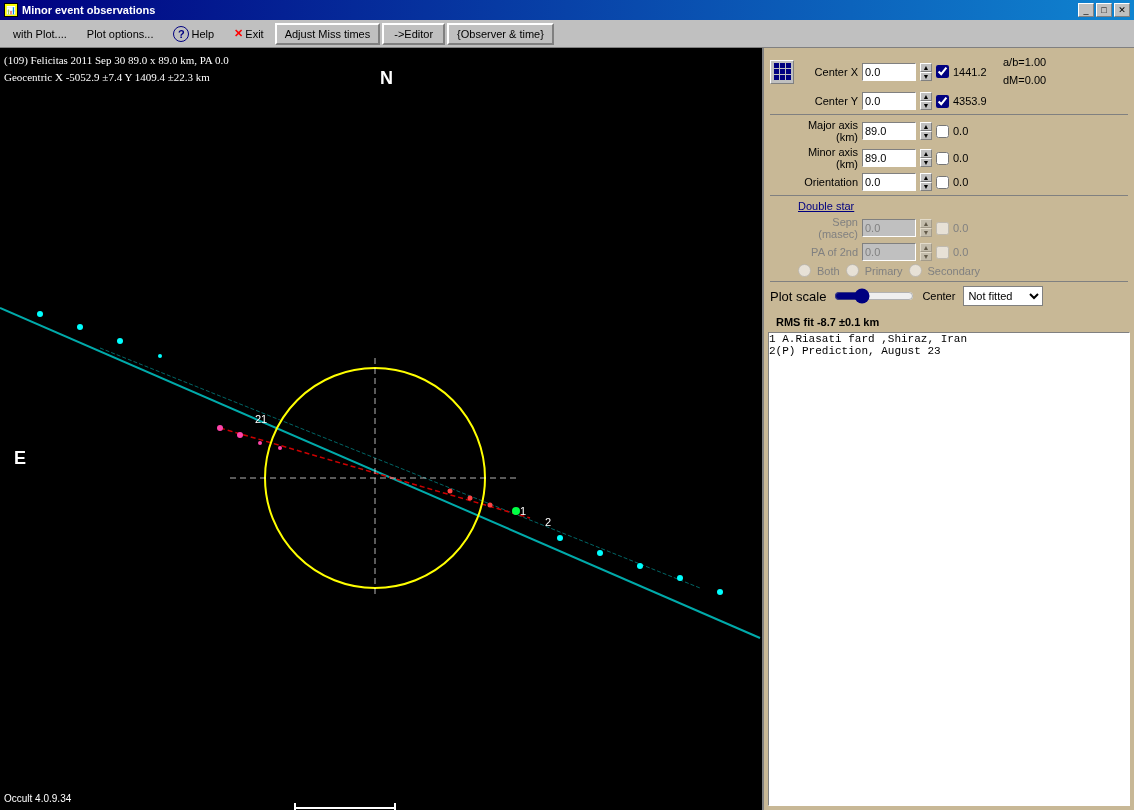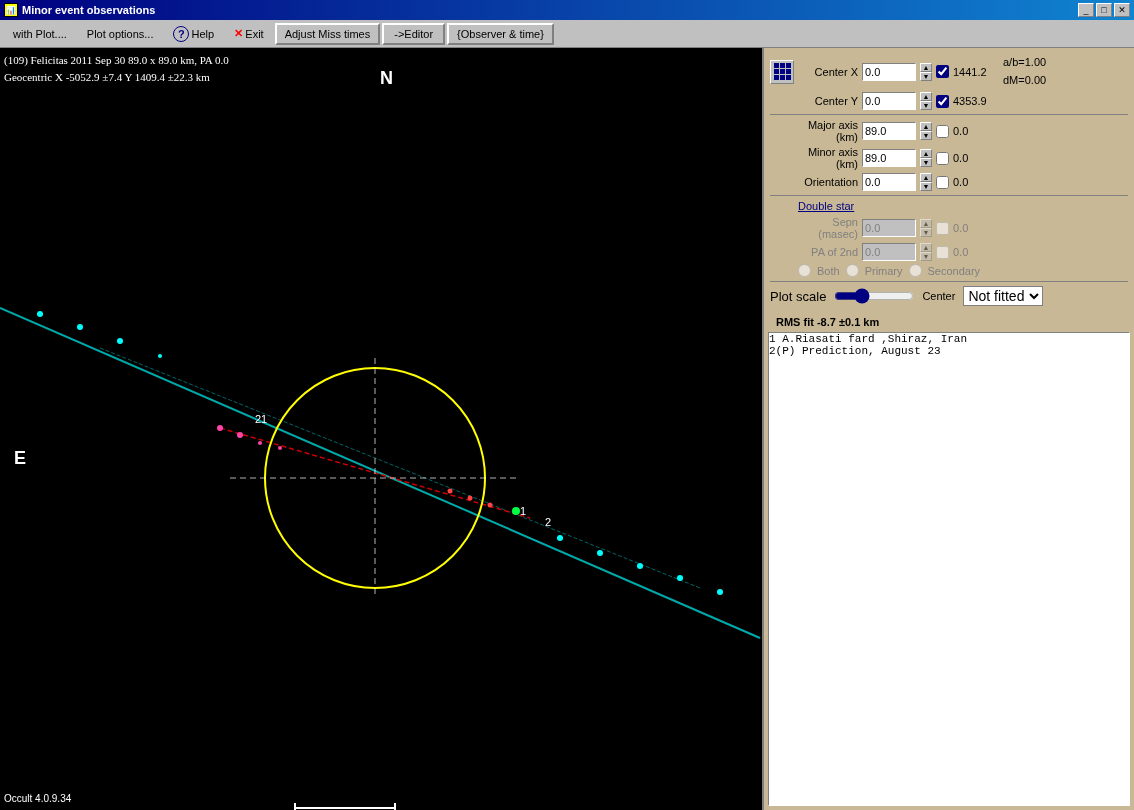--- a/index.html
+++ b/index.html
@@ -227,21 +227,21 @@
     .radio-group { display: flex; gap: 6px; align-items: center; margin: 3px 0; }
     .radio-disabled { color: #808080; font-size: 11px; }
 
     .options-row { display: flex; align-items: center; gap: 8px; margin: 4px 0; }
     .checkbox-label { font-size: 11px; display: flex; align-items: center; gap: 2px; }
     .plot-scale-label { font-size: 13px; }
     .slider { width: 80px; height: 16px; accent-color: #000080; }
     .quality-label { font-size: 11px; }
     .quality-select {
       height: 20px;
-      font-size: 14px;
+      font-size: 11px;
       background: white;
       border: 1px solid #808080;
       min-width: 80px;
     }
 
     .rms-text {
       font-size: 11px;
       margin: 4px 8px;
       font-weight: bold;
     }

